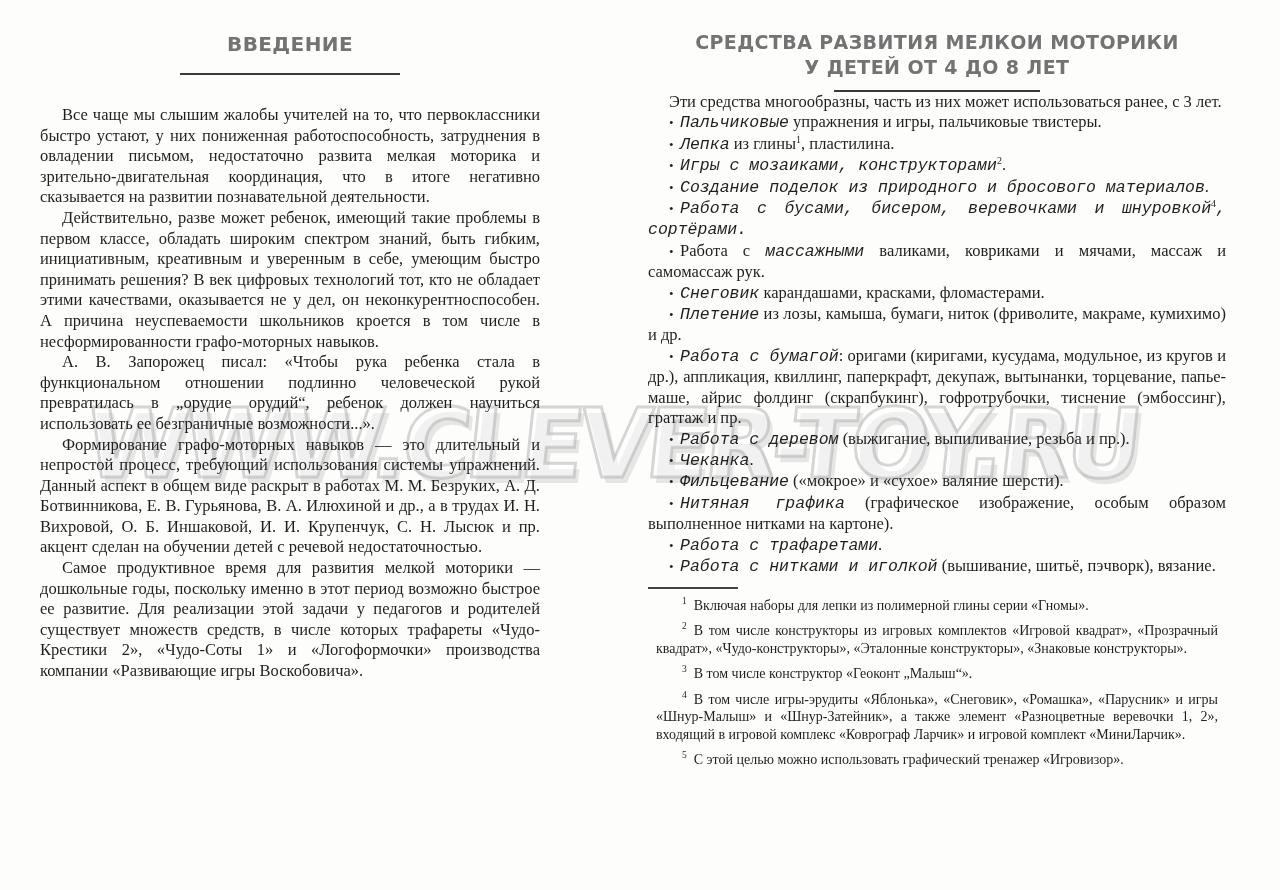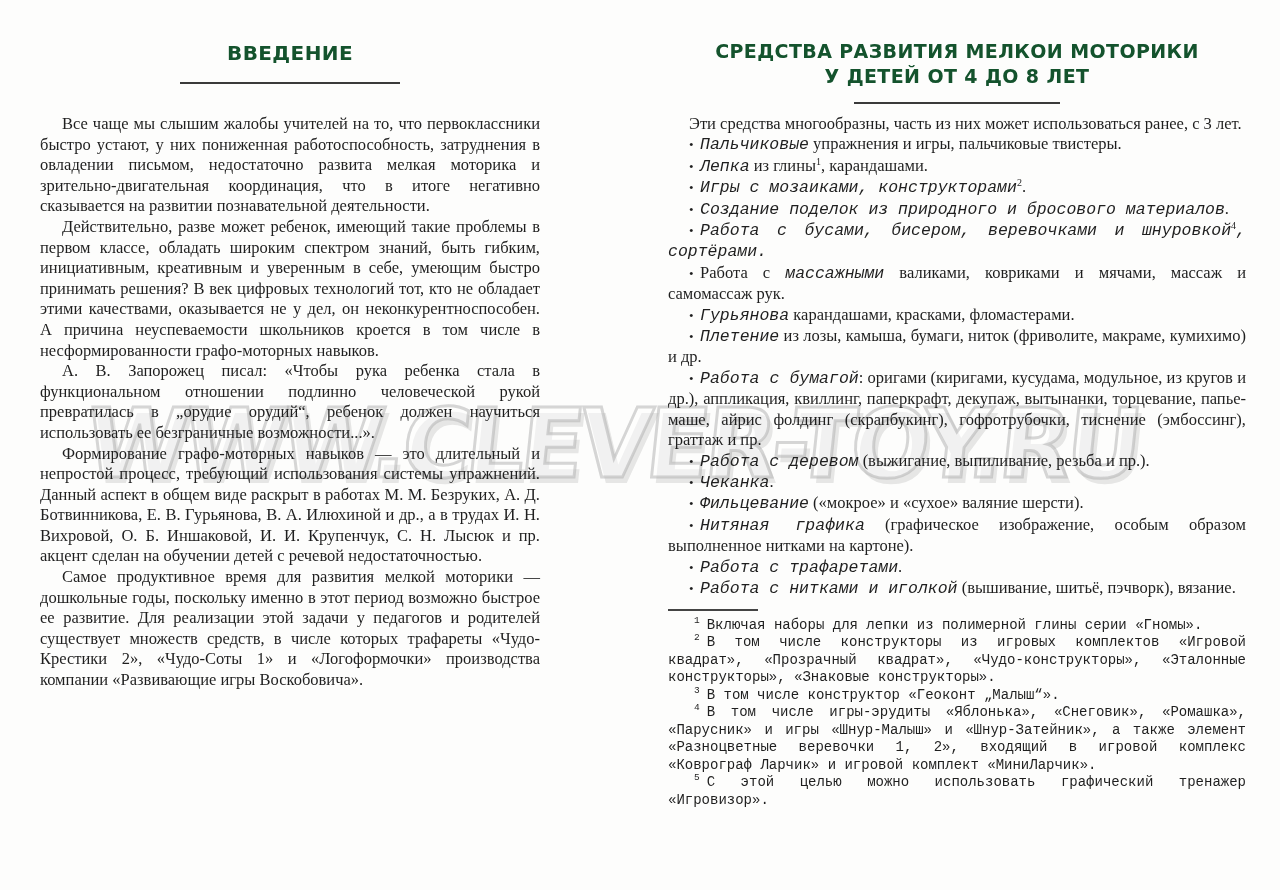--- a/index.html
+++ b/index.html
@@ -20,50 +20,49 @@
     letter-spacing:-5px;
     transform:skewX(-6deg) scaleX(0.97);
     transform-origin:left top;
     color:rgba(255,255,255,0.45);
     -webkit-text-stroke:3px rgba(173,173,173,0.50);
     text-shadow:5px 6px 0 rgba(140,140,140,0.20);
     pointer-events:none;
   }
   .page{position:absolute;z-index:1;}
   .page-left{left:40px;top:28px;width:500px;}
-  .page-right{left:668px;top:26px;width:578px;}
+  .page-right{left:648px;top:26px;width:578px;}
   h1{
-    margin:13px;text-align:center;
+    margin:4px;text-align:center;
     font-family:"DejaVu Sans", sans-serif;
-    font-weight:bold;color:#14532d;
+    font-weight:bold;color:#737373;
     font-size:20px;line-height:25px;letter-spacing:0.4px;
   }
   .page-right h1{font-size:19px;}
   .title-rule{height:2px;background:#3a3a3a;margin:16px auto 0;}
   .page-left .title-rule{width:220px;}
   .page-right .title-rule{width:206px;margin-top:10px;}
   .body-p{
     margin:0;
     font-size:16.5px;line-height:20.6px;
     text-align:justify;
     text-indent:22px;
   }
   .page-left .body-p:first-of-type{margin-top:30px;}
-  .page-right .body-p.intro{margin-top:10px;}
+  .page-right .body-p.intro{}
   .page-right .body-p{text-indent:21px;line-height:20.4px;}
   .it{font-style:italic;font-family:Liberation Mono, monospace;}
   .dot{font-size:13px;}
   sup{font-size:10px;line-height:0;}
   .fn-rule{width:90px;height:1.5px;background:#444;margin:10px 0 6px 0;}
   .footnote{
-    margin:0;
+    margin:8px;
     font-size:14px;line-height:17.5px;
     text-align:justify;
     text-indent:26px;
-    font-family:Liberation Mono, monospace;
   }
   .footnote sup{font-size:9.5px;}
 </style>
 </head>
 <body>
 
 <div class="watermark">WWW.CLEVER-TOY.RU</div>
 
 <div class="page page-left">
   <h1>ВВЕДЕНИЕ</h1>
@@ -77,26 +76,26 @@
 
 <div class="page page-right">
   <h1>
     <span>СРЕДСТВА РАЗВИТИЯ МЕЛКОИ МОТОРИКИ</span><br>
     <span>У ДЕТЕЙ ОТ 4 ДО 8 ЛЕТ</span>
   </h1>
   <div class="title-rule"></div>
   <p class="body-p intro">Эти средства многообразны, часть из них может использоваться ранее, с 3 лет.</p>
   <div id="bullets">
       <p class="body-p"><span class="dot">• </span><span class="it">Пальчиковые</span><span> упражнения и игры, пальчиковые твистеры.</span></p>
-      <p class="body-p"><span class="dot">• </span><span class="it">Лепка</span><span> из глины</span><sup>1</sup><span>, карандашами.</span></p>
+      <p class="body-p"><span class="dot">• </span><span class="it">Лепка</span><span> из глины</span><sup>1</sup><span>, пластилина.</span></p>
       <p class="body-p"><span class="dot">• </span><span class="it">Игры с мозаиками, конструкторами</span><sup>2</sup><span>.</span></p>
       <p class="body-p"><span class="dot">• </span><span class="it">Создание поделок из природного и бросового материалов</span><span>.</span></p>
       <p class="body-p"><span class="dot">• </span><span class="it">Работа с бусами, бисером, веревочками и шнуровкой</span><sup>4</sup><span class="it">, сортёрами.</span></p>
       <p class="body-p"><span class="dot">• </span><span>Работа с </span><span class="it">массажными</span><span> валиками, ковриками и мячами, массаж и самомассаж рук.</span></p>
-      <p class="body-p"><span class="dot">• </span><span class="it">Гурьянова</span><span> карандашами, красками, фломастерами.</span></p>
+      <p class="body-p"><span class="dot">• </span><span class="it">Снеговик</span><span> карандашами, красками, фломастерами.</span></p>
       <p class="body-p"><span class="dot">• </span><span class="it">Плетение</span><span> из лозы, камыша, бумаги, ниток (фриволите, макраме, кумихимо) и др.</span></p>
       <p class="body-p"><span class="dot">• </span><span class="it">Работа с бумагой</span><span>: оригами (киригами, кусудама, модульное, из кругов и др.), аппликация, квиллинг, паперкрафт, декупаж, вытынанки, торцевание, папье-маше, айрис фолдинг (скрапбукинг), гофротрубочки, тиснение (эмбоссинг), граттаж и пр.</span></p>
       <p class="body-p"><span class="dot">• </span><span class="it">Работа с деревом</span><span> (выжигание, выпиливание, резьба и пр.).</span></p>
       <p class="body-p"><span class="dot">• </span><span class="it">Чеканка</span><span>.</span></p>
       <p class="body-p"><span class="dot">• </span><span class="it">Фильцевание</span><span> («мокрое» и «сухое» валяние шерсти).</span></p>
       <p class="body-p"><span class="dot">• </span><span class="it">Нитяная графика</span><span> (графическое изображение, особым образом выполненное нитками на картоне).</span></p>
       <p class="body-p"><span class="dot">• </span><span class="it">Работа с трафаретами</span><span>.</span></p>
       <p class="body-p"><span class="dot">• </span><span class="it">Работа с нитками и иголкой</span><span> (вышивание, шитьё, пэчворк), вязание.</span></p>
     </div>
   <div class="fn-rule"></div>

